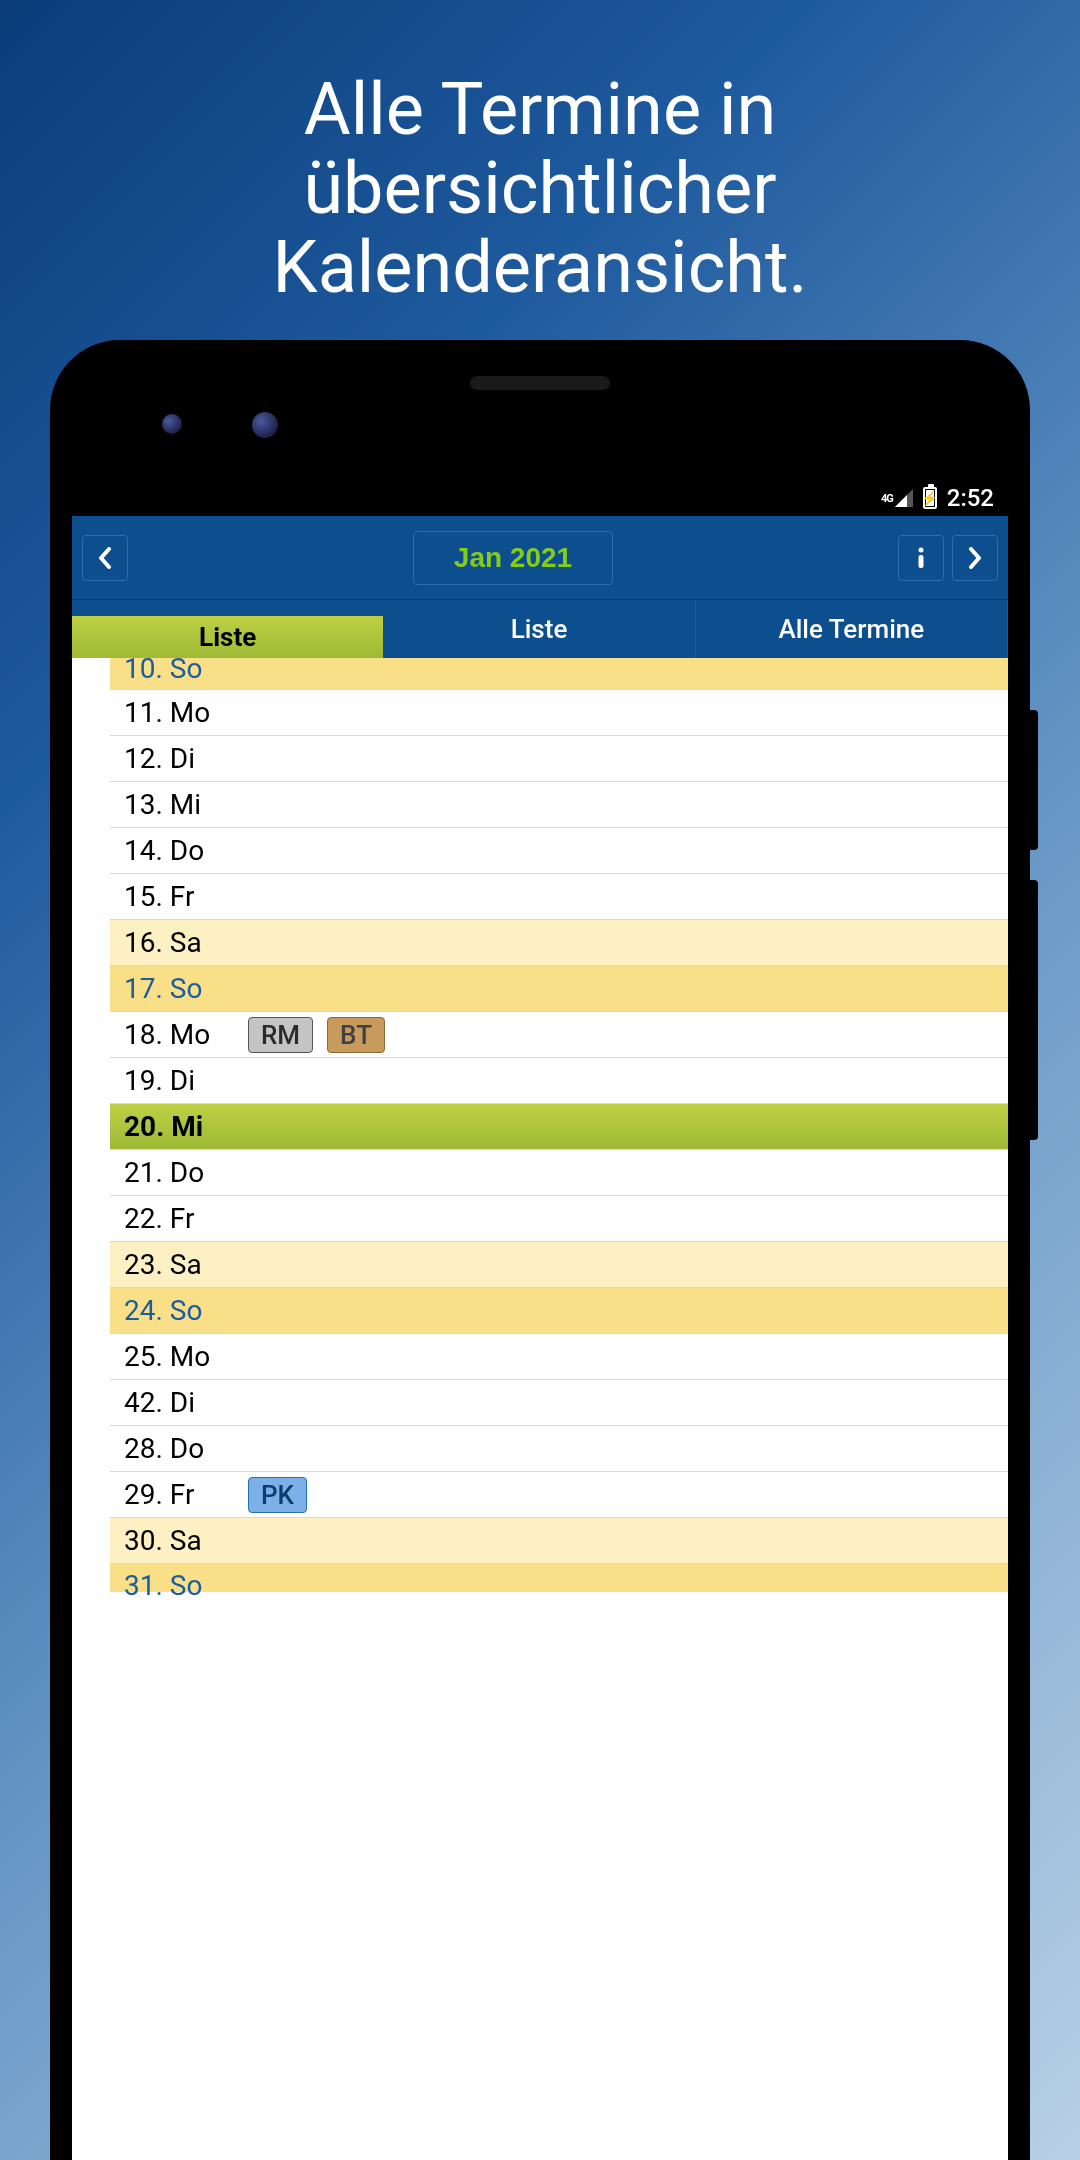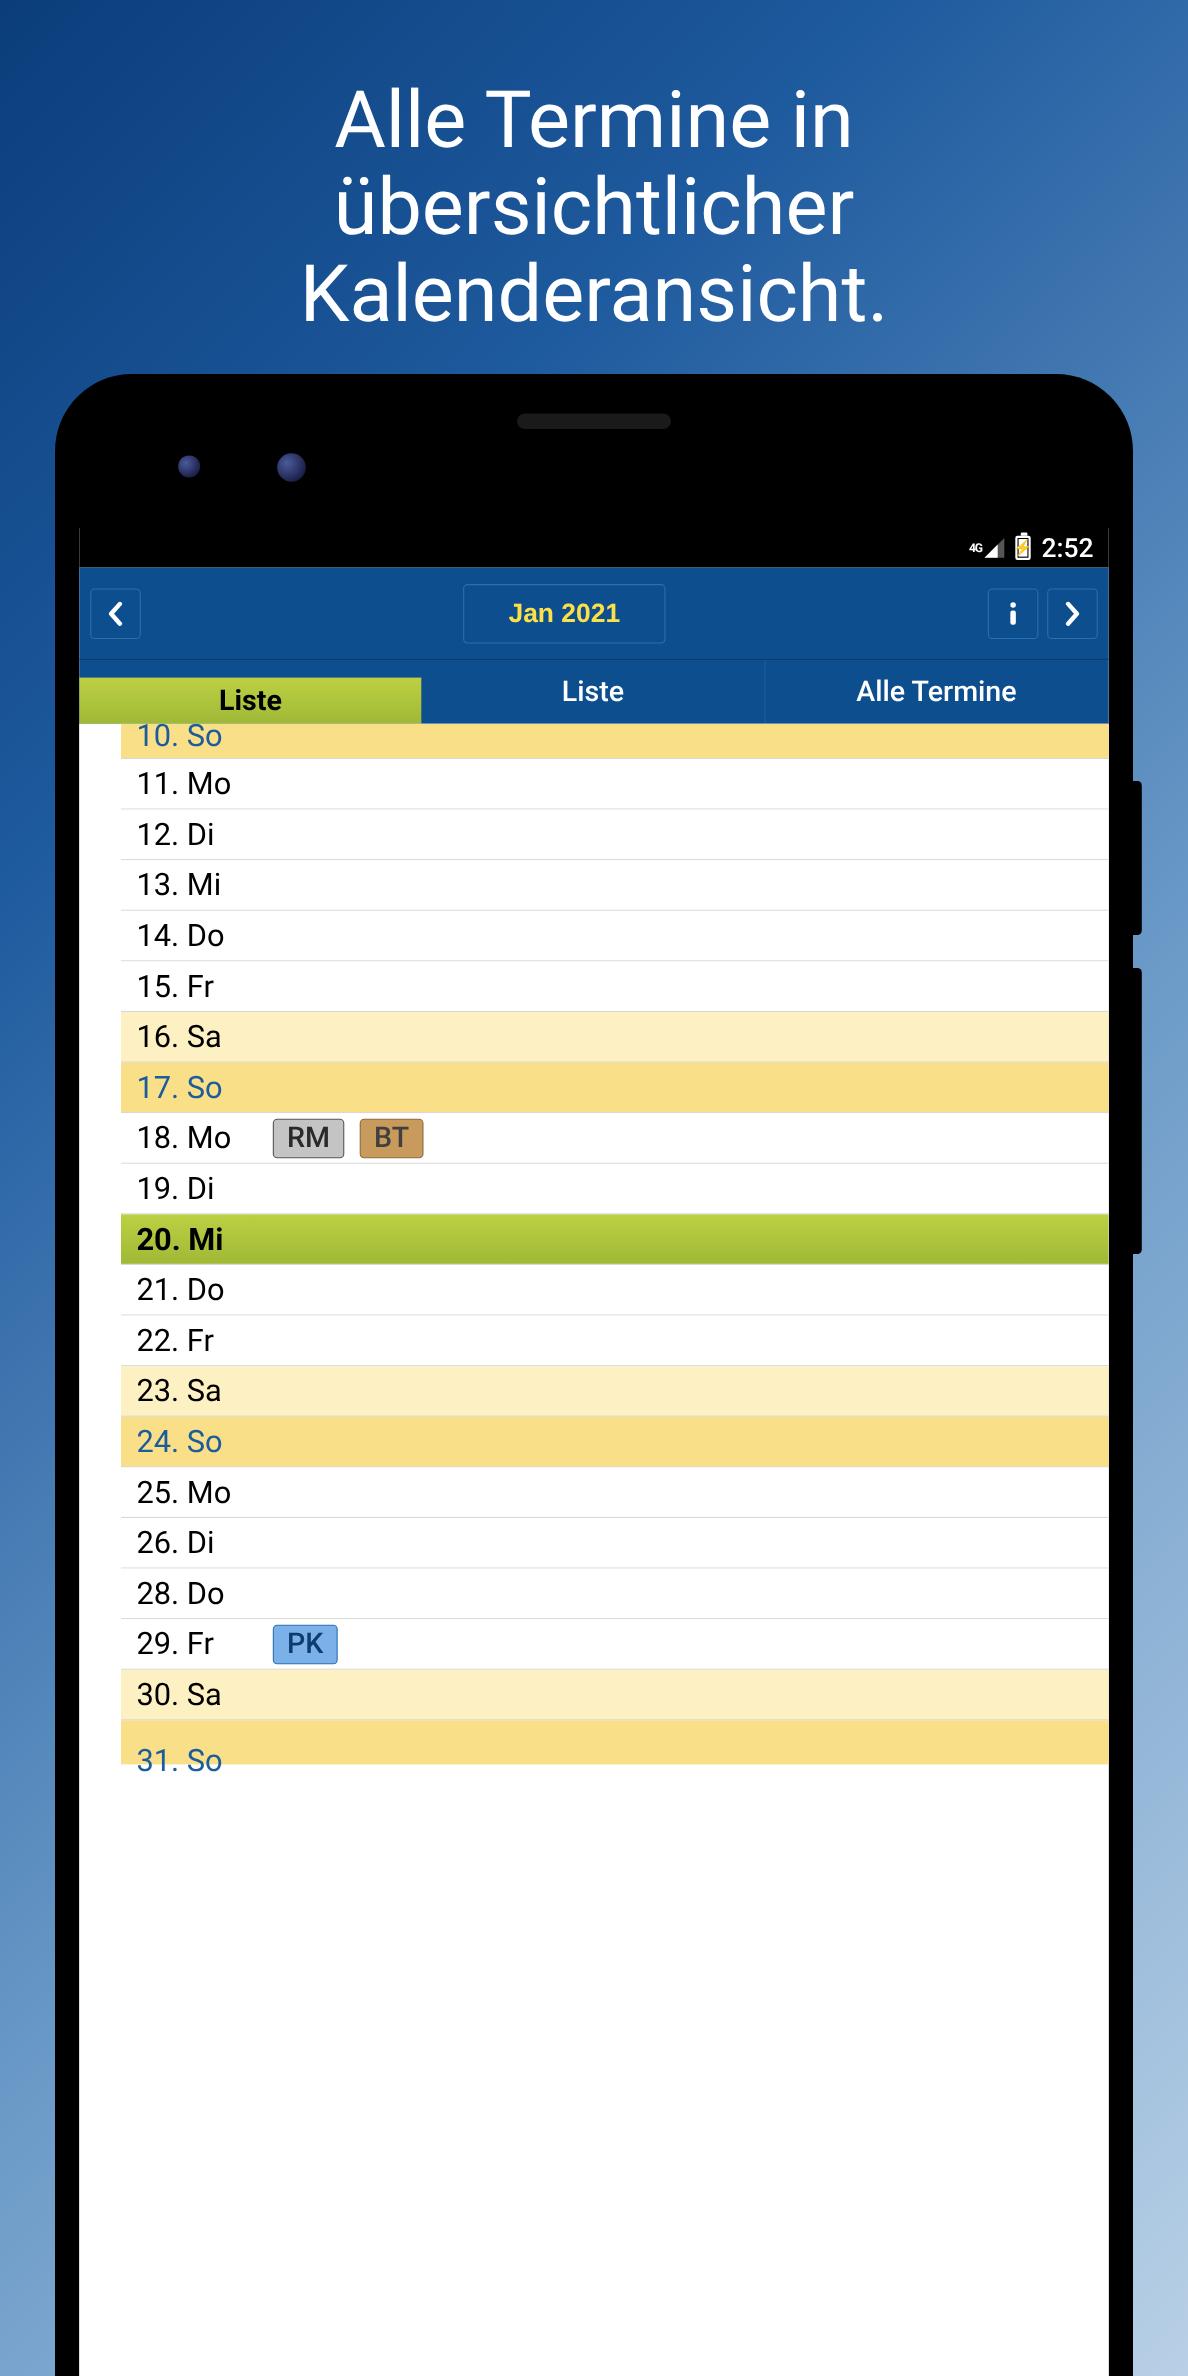--- a/index.html
+++ b/index.html
@@ -117,25 +117,25 @@
   cursor: pointer;
 }
 .hdr-center {
   flex: 1;
   display: flex;
   justify-content: center;
 }
 .month-btn {
   border: 1px solid #2a6fb0;
   background: transparent;
-  color: #fde047;
+  color: #84cc16;
   height: 54px;
   padding: 0 40px;
   border-radius: 4px;
-  font-size: 24px;
+  font-size: 28px;
   font-weight: 600;
   display: flex;
   align-items: center;
 }
 .tabs {
   display: flex;
   height: 58px;
   background: #0d4e8f;
 }
 .tab {
@@ -166,21 +166,21 @@
   align-items: center;
   padding: 0 14px;
   border-bottom: 1px solid #d8d8d8;
   font-size: 28px;
   gap: 14px;
   background: #fff;
   color: #000;
   margin-left: 38px;
 }
 .row.clip-top { height: 32px; align-items: flex-end; padding-bottom: 4px; }
-.row.clip-bottom { height: 40px; align-items: flex-start; padding-top: 20px; border-bottom:none;}
+.row.clip-bottom { height: 28px; align-items: flex-start; padding-top: 5px; border-bottom:none;}
 .row.sat { background: #fdf0c2; }
 .row.sun { background: #f8df88; color: #1d5c9c; }
 .row.today { background: linear-gradient(#bdd043, #9fb936); font-weight: 700; }
 .row .label { min-width: 110px; }
 .badge {
   display: inline-flex;
   align-items: center;
   justify-content: center;
   height: 36px;
   padding: 0 12px;
@@ -292,21 +292,21 @@
           <div class="row sat">
             <span class="label">23. Sa</span>
           </div>
           <div class="row sun">
             <span class="label">24. So</span>
           </div>
           <div class="row">
             <span class="label">25. Mo</span>
           </div>
           <div class="row">
-            <span class="label">26. Di</span>
+            <span class="label">42. Di</span>
           </div>
           <div class="row">
             <span class="label">28. Do</span>
           </div>
           <div class="row">
             <span class="label">29. Fr</span>
             <span class="badge blue">PK</span>
           </div>
           <div class="row sat">
             <span class="label">30. Sa</span>

